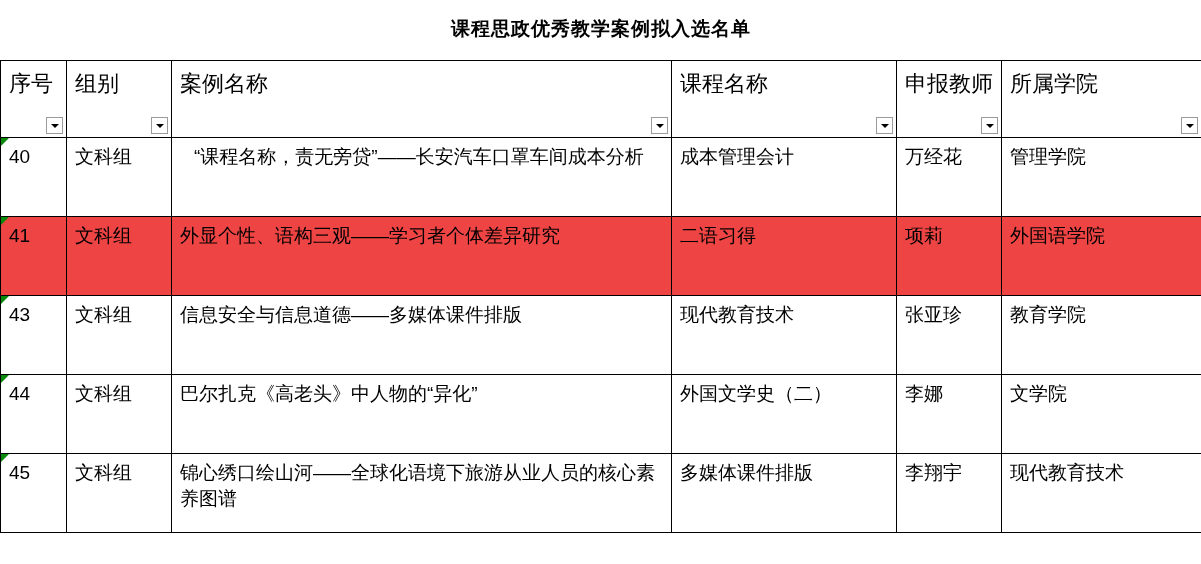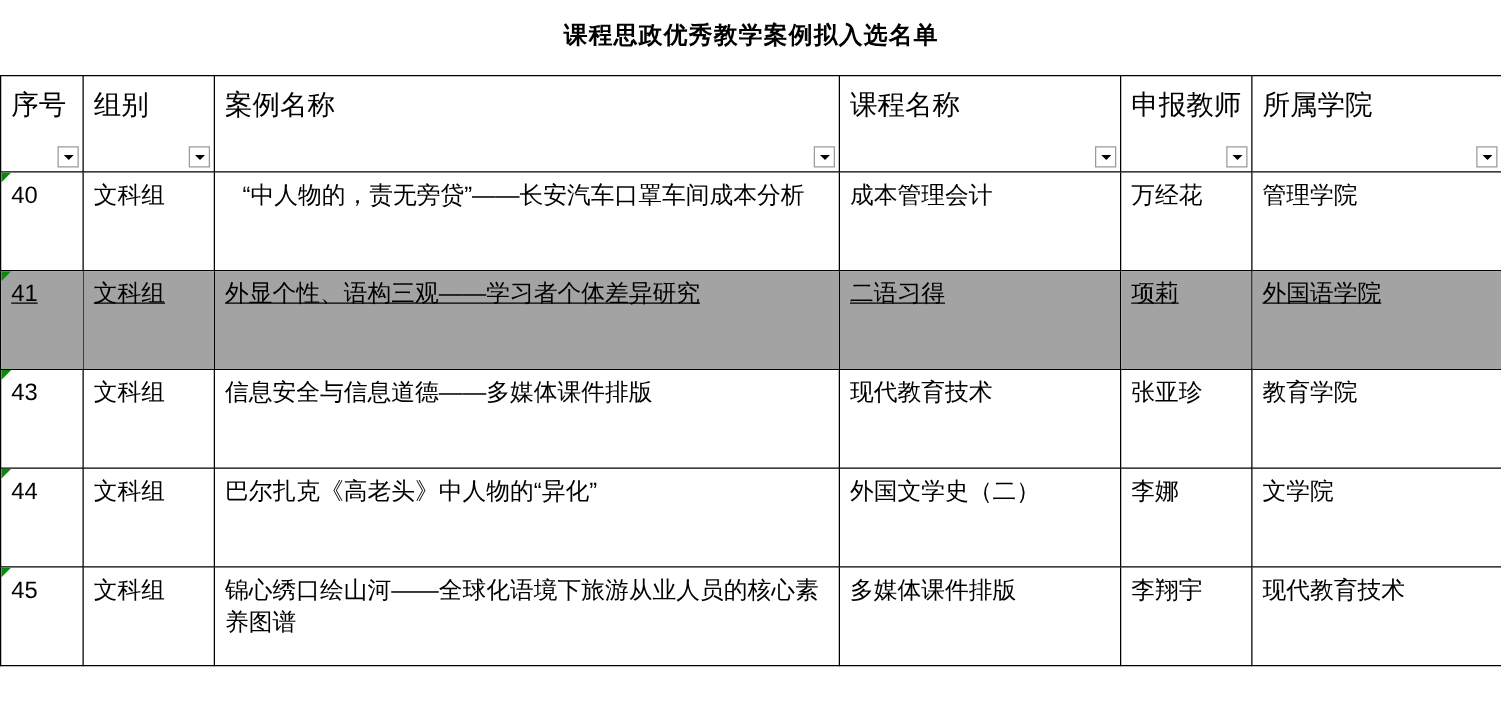--- a/index.html
+++ b/index.html
@@ -82,22 +82,21 @@
     top: 0;
     width: 0;
     height: 0;
     border-top: 8px solid #0a8a0a;
     border-right: 8px solid transparent;
   }
   tr.data-row td {
     height: 66px;
   }
   tr.highlight td {
-    background: #a3a3a3;
-    text-decoration: underline;
+    background: #ef4444;
   }
   .cell-text {
     display: block;
     white-space: pre-wrap;
   }
   .indent {
     text-indent: 14px;
   }
 </style>
 </head>
@@ -146,21 +145,21 @@
 
       <tr class="data-row">
         <td class="numcell">
           <span class="tri"></span>
           <span class="cell-text">40</span>
         </td>
         <td>
             <span class="cell-text">文科组</span>
           </td>
         <td>
-            <span class="cell-text indent">“中人物的，责无旁贷”——长安汽车口罩车间成本分析</span>
+            <span class="cell-text indent">“课程名称，责无旁贷”——长安汽车口罩车间成本分析</span>
           </td>
         <td>
             <span class="cell-text">成本管理会计</span>
           </td>
         <td>
             <span class="cell-text">万经花</span>
           </td>
         <td>
             <span class="cell-text">管理学院</span>
           </td>

